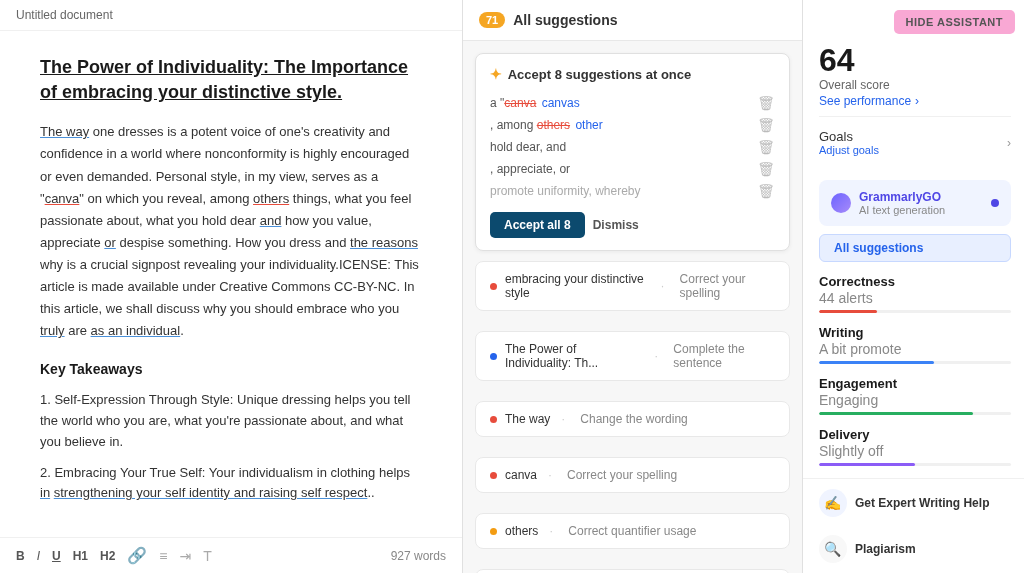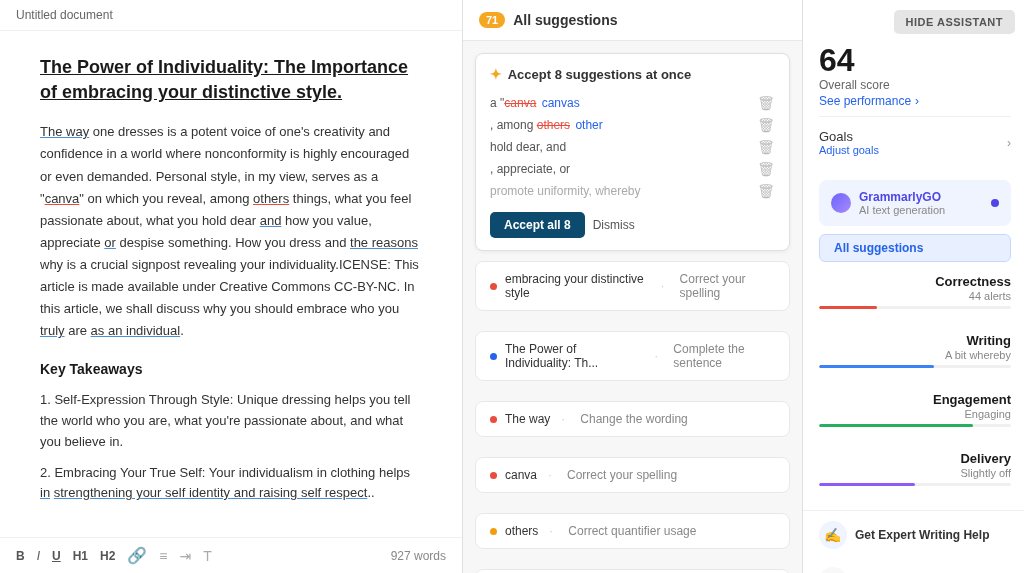--- a/index.html
+++ b/index.html
@@ -169,20 +169,21 @@
       font-size: 12px;
       font-weight: 600;
       cursor: pointer;
     }
     .btn-dismiss {
       background: transparent;
       color: #555;
       border: none;
       font-size: 12px;
       cursor: pointer;
+      font-weight: bold;
     }
 
     
     .suggestion-row {
       background: #fff;
       border: 1px solid #e8e8e8;
       border-radius: 8px;
       padding: 10px 14px;
       margin-bottom: 20px;
       display: flex;
@@ -207,21 +208,21 @@
     
     .score-panel {
       width: 224px;
       background: #fff;
       display: flex;
       flex-direction: column;
       padding: 0;
       flex-shrink: 0;
     }
     .hide-assistant-btn {
-      background: #e5e5e5;
+      background: #f9a8d4;
       color: #555;
       border: none;
       border-radius: 5px;
       padding: 6px 12px;
       font-size: 11px;
       font-weight: 600;
       cursor: pointer;
       margin: 10px 12px 10px auto;
       display: block;
       letter-spacing: 0.5px;
@@ -322,30 +323,29 @@
       margin: 0 16px 12px 16px;
       cursor: pointer;
       display: inline-block;
     }
 
     
     .metric-section {
       padding: 0 16px;
     }
     .metric-row {
-      margin-bottom: 24px;
-      text-align: right;
+      margin-bottom: 12px;
     }
     .metric-name {
       font-size: 13px;
       font-weight: 600;
       color: #1a1a1a;
     }
     .metric-detail {
-      font-size: 11px;
+      font-size: 14px;
       color: #888;
       margin-top: 1px;
     }
     .metric-bar {
       height: 3px;
       border-radius: 2px;
       margin-top: 4px;
       background: #f0f0f0;
       overflow: hidden;
     }
@@ -553,21 +553,21 @@
   <div class="metric-section">
     <div class="metric-row">
       <div class="metric-name">Correctness</div>
       <div class="metric-detail">44 alerts</div>
       <div class="metric-bar">
         <div class="metric-bar-fill bar-red" style="width:30%"></div>
       </div>
     </div>
     <div class="metric-row">
       <div class="metric-name">Writing</div>
-      <div class="metric-detail">A bit whereby</div>
+      <div class="metric-detail">A bit promote</div>
       <div class="metric-bar">
         <div class="metric-bar-fill bar-blue" style="width:60%"></div>
       </div>
     </div>
     <div class="metric-row">
       <div class="metric-name">Engagement</div>
       <div class="metric-detail">Engaging</div>
       <div class="metric-bar">
         <div class="metric-bar-fill bar-green" style="width:80%"></div>
       </div>

